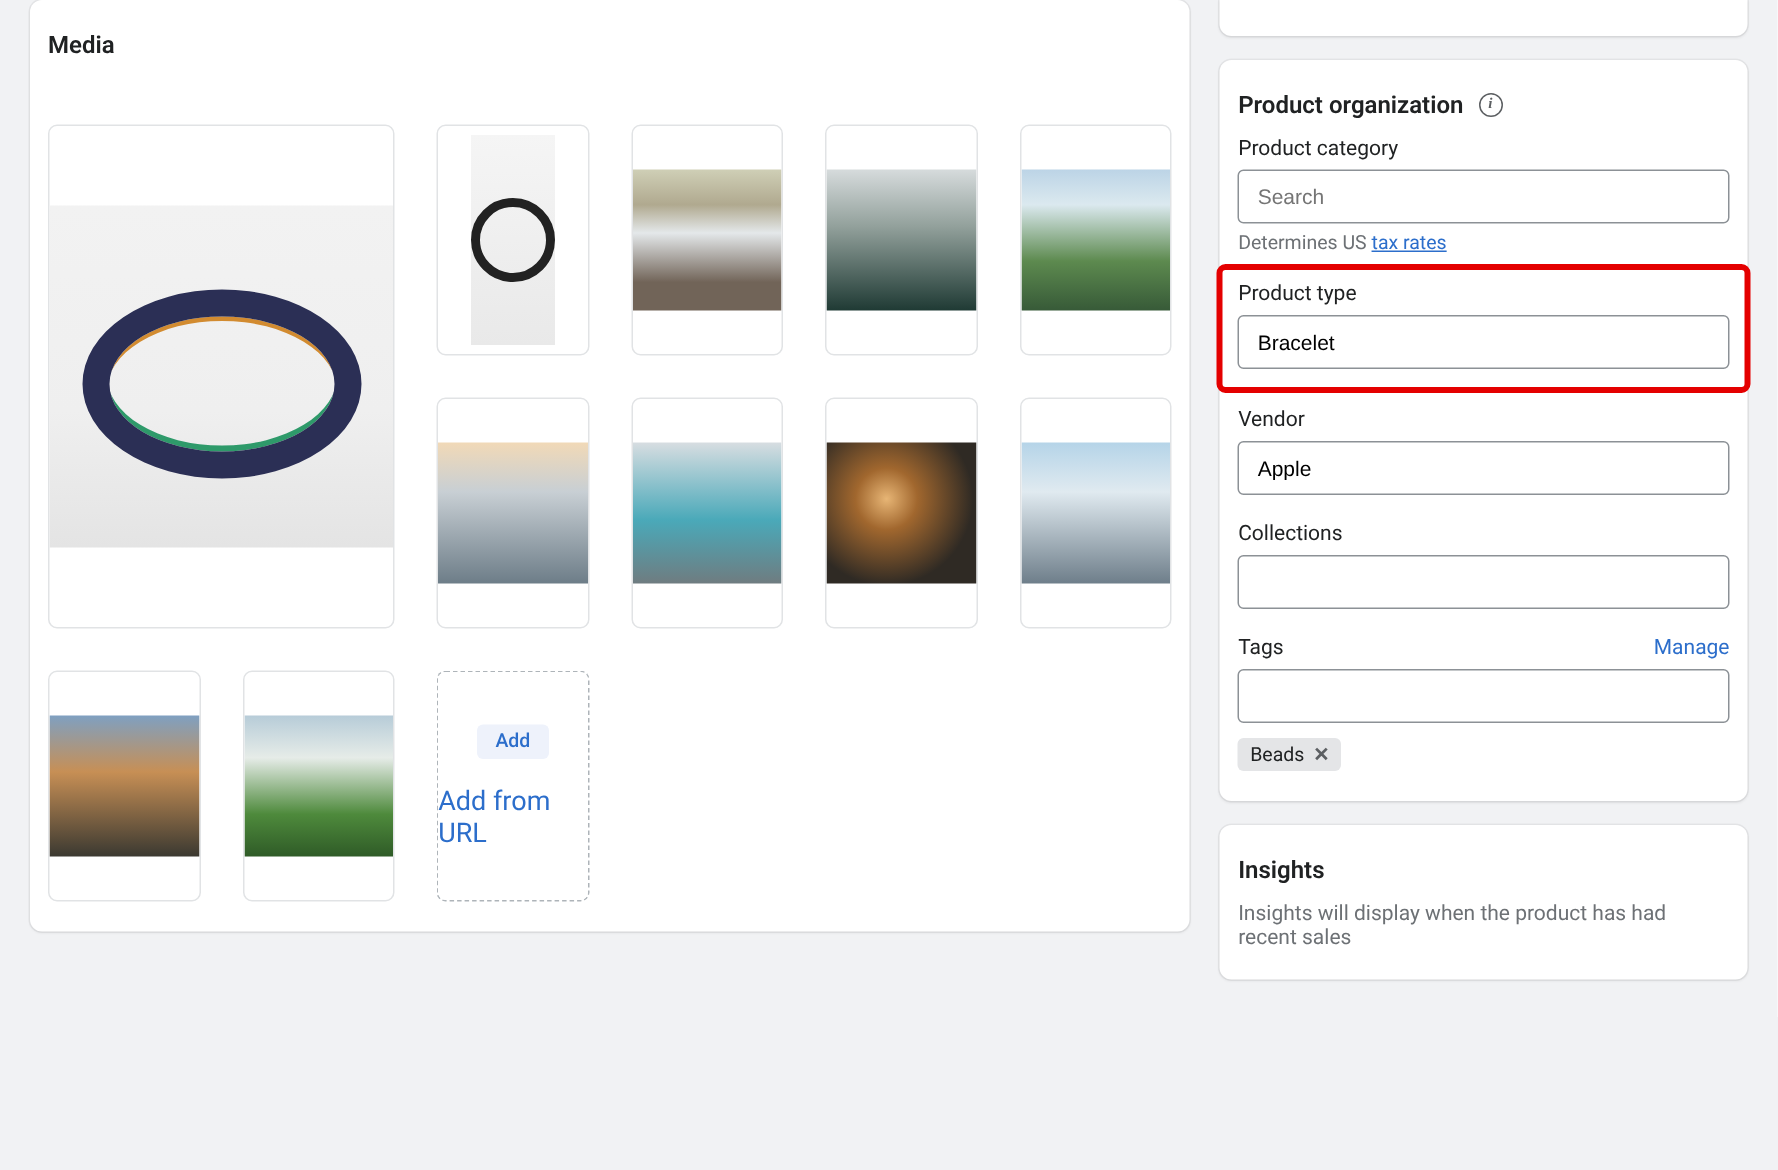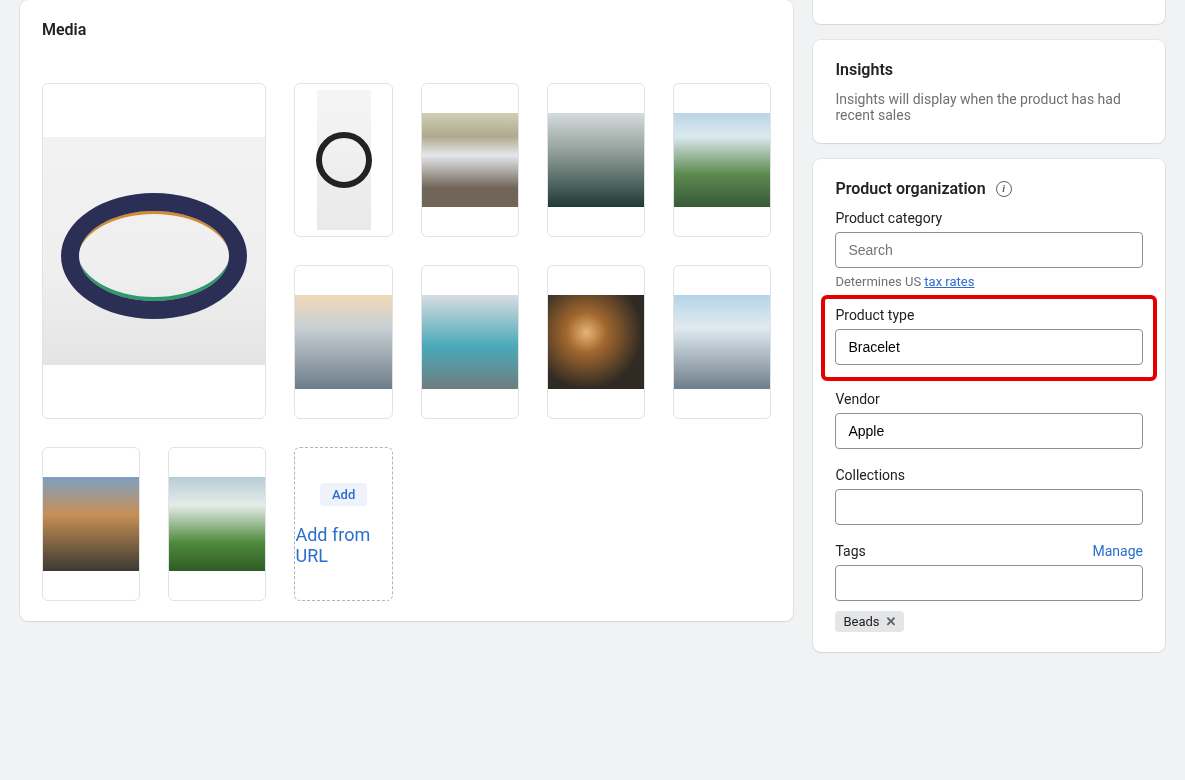--- a/index.html
+++ b/index.html
@@ -13,21 +13,21 @@
       display: flex;
       gap: 20px;
       padding: 0 20px 20px 20px;
       max-width: 1185px;
     }
     .left-col { flex: 2.2; }
     .right-col { flex: 1; display: flex; flex-direction: column; gap: 16px; }
     .card {
       background: #fff;
       border-radius: 8px;
-      padding: 20px 22px;
+      padding: 20px 12px;
       box-shadow: 0 0 0 1px rgba(0,0,0,0.05), 0 1px 2px rgba(0,0,0,0.07);
     }
     .card-top-edge { border-top-left-radius: 0; border-top-right-radius: 0; }
     .card h2 {
       font-size: 16px;
       font-weight: 600;
       margin-bottom: 12px;
       display: flex;
       align-items: center;
       gap: 10px;
@@ -213,25 +213,20 @@
         </div>
       </div>
 
     </div>
   </div>
 
   <div class="right-col">
     <div class="card spacer-card card-top-edge"></div>
 
     <div class="card">
-      <h2>Insights</h2>
-      <p class="muted">Insights will display when the product has had recent sales</p>
-    </div>
-
-    <div class="card">
       <h2>
         <span>Product organization</span>
         <span class="info-icon">i</span>
       </h2>
 
       <div class="field">
         <label class="field-label">Product category</label>
         <input type="text" placeholder="Search" style="">
         <div class="help-text">
           <span>Determines US </span><span class="link">tax rates</span>
@@ -261,15 +256,20 @@
           <span class="link" style="text-decoration:none;">Manage</span>
         </div>
         <input type="text" value="" style="">
       </div>
 
       <span class="tag-pill">
         <span>Beads</span>
         <span class="x">✕</span>
       </span>
     </div>
+
+    <div class="card">
+      <h2>Insights</h2>
+      <p class="muted">Insights will display when the product has had recent sales</p>
+    </div>
   </div>
 
 </div>
 
 </body></html>

